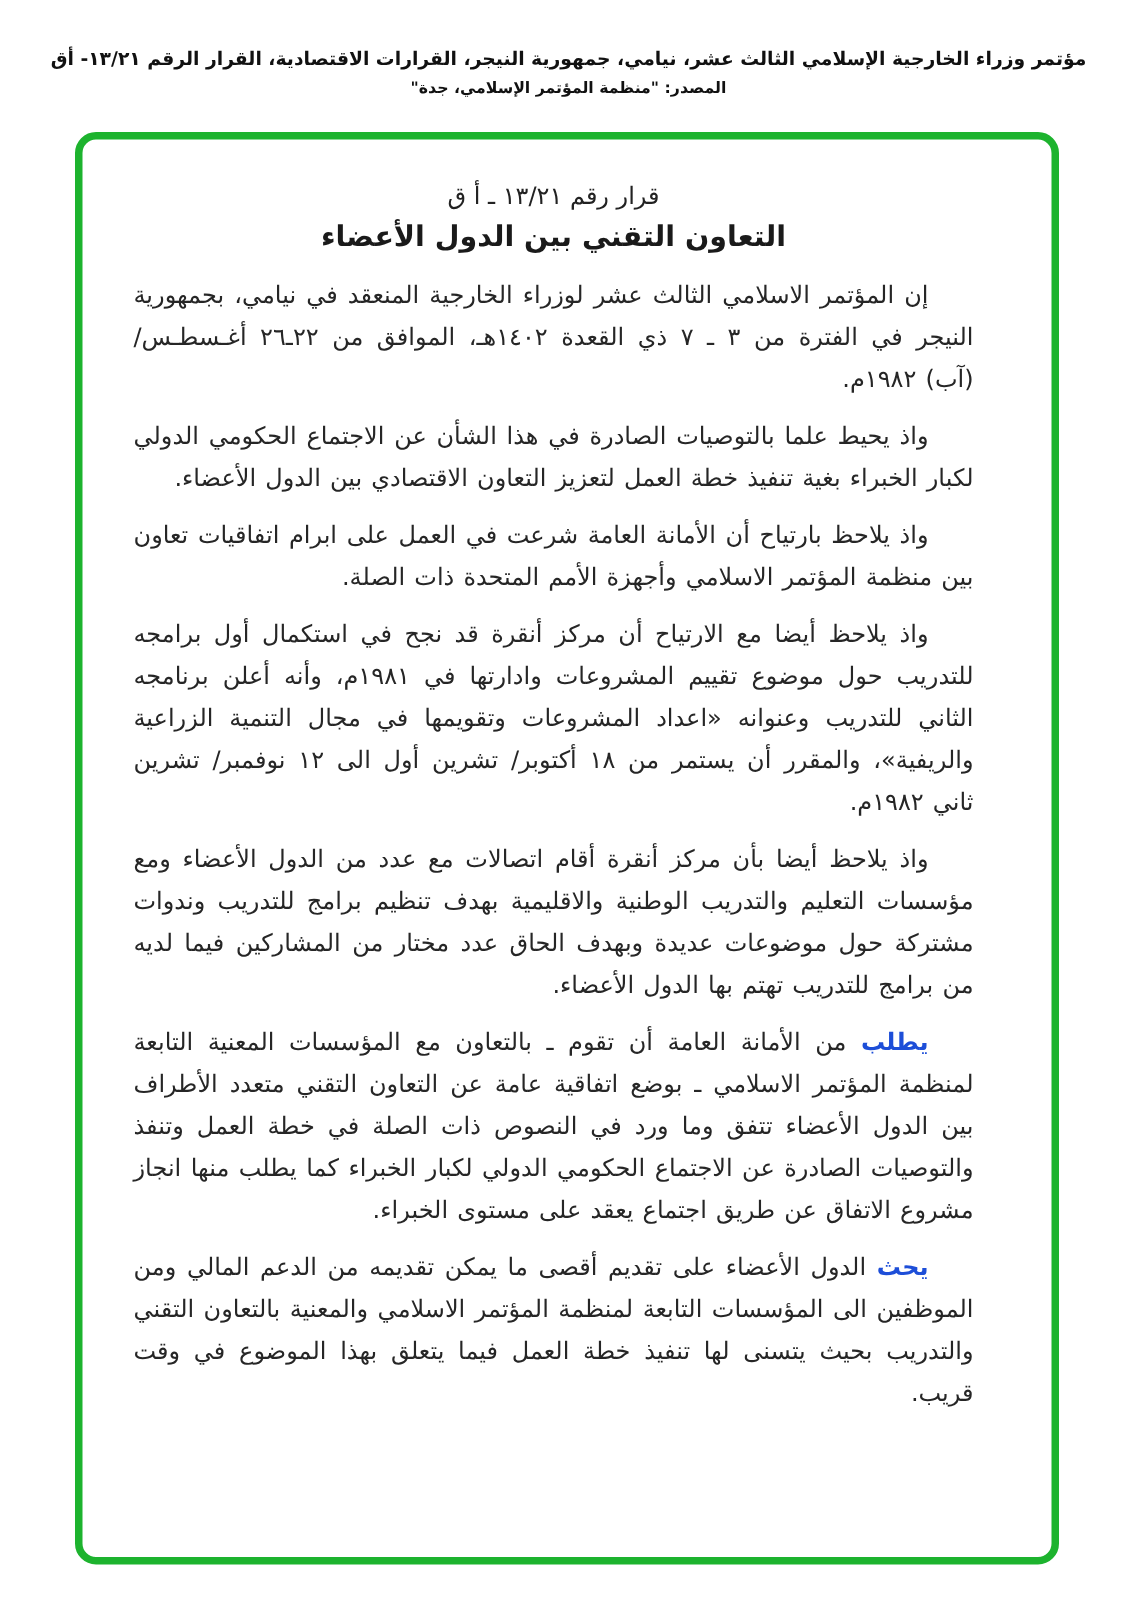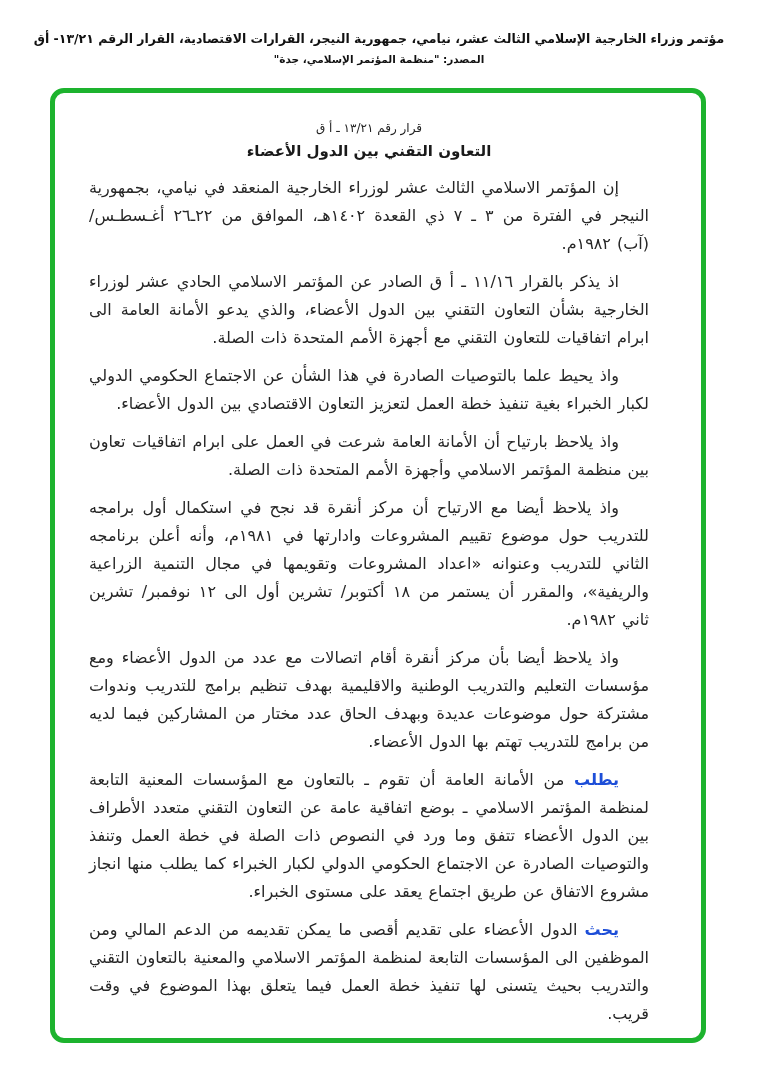--- a/index.html
+++ b/index.html
@@ -32,23 +32,23 @@
     border-radius: 14px;
     background: #ffffff;
   }
   .box-content {
     padding: 28px 52px 18px 34px;
     direction: rtl;
   }
 
   
   .res-title { text-align: center; margin-bottom: 14px; }
-  .res-title .t1 { font-size: 12px; color: #222; margin-bottom: 7px; }
+  .res-title .t1 { font-size: 16px; color: #222; margin-bottom: 7px; }
   .res-title .t2 { font-size: 15.5px; color: #222; margin-bottom: 7px; }
-  .res-title .t3 { font-size: 15px; font-weight: bold; color: #1a1a1a; }
+  .res-title .t3 { font-size: 19px; font-weight: bold; color: #1a1a1a; }
 
   
   .body-text p {
     font-size: 16px;
     line-height: 1.75;
     text-align: justify;
     text-indent: 30px;
     color: #262626;
     margin-bottom: 10px;
     word-spacing: 1px;
@@ -69,21 +69,20 @@
     <div class="box-content">
 
       <div class="res-title">
         <div class="t1">قرار رقم ١٣/٢١ ـ أ ق</div>
         <div class="t3">التعاون التقني بين الدول الأعضاء</div>
       </div>
 
       <div class="body-text">
 
       <p>إن المؤتمر الاسلامي الثالث عشر لوزراء الخارجية المنعقد في نيامي، بجمهورية النيجر في الفترة من ٣ ـ ٧ ذي القعدة ١٤٠٢هـ، الموافق من ٢٢ـ٢٦ أغـسطـس/ (آب) ١٩٨٢م.</p>
-          <p>اذ يذكر بالقرار ١١/١٦ ـ أ ق الصادر عن المؤتمر الاسلامي الحادي عشر لوزراء الخارجية بشأن التعاون التقني بين الدول الأعضاء، والذي يدعو الأمانة العامة الى ابرام اتفاقيات للتعاون التقني مع أجهزة الأمم المتحدة ذات الصلة.</p>
           <p>واذ يحيط علما بالتوصيات الصادرة في هذا الشأن عن الاجتماع الحكومي الدولي لكبار الخبراء بغية تنفيذ خطة العمل لتعزيز التعاون الاقتصادي بين الدول الأعضاء.</p>
           <p>واذ يلاحظ بارتياح أن الأمانة العامة شرعت في العمل على ابرام اتفاقيات تعاون بين منظمة المؤتمر الاسلامي وأجهزة الأمم المتحدة ذات الصلة.</p>
           <p>واذ يلاحظ أيضا مع الارتياح أن مركز أنقرة قد نجح في استكمال أول برامجه للتدريب حول موضوع تقييم المشروعات وادارتها في ١٩٨١م، وأنه أعلن برنامجه الثاني للتدريب وعنوانه «اعداد المشروعات وتقويمها في مجال التنمية الزراعية والريفية»، والمقرر أن يستمر من ١٨ أكتوبر/ تشرين أول الى ١٢ نوفمبر/ تشرين ثاني ١٩٨٢م.</p>
           <p>واذ يلاحظ أيضا بأن مركز أنقرة أقام اتصالات مع عدد من الدول الأعضاء ومع مؤسسات التعليم والتدريب الوطنية والاقليمية بهدف تنظيم برامج للتدريب وندوات مشتركة حول موضوعات عديدة وبهدف الحاق عدد مختار من المشاركين فيما لديه من برامج للتدريب تهتم بها الدول الأعضاء.</p>
           <p><b>يطلب</b> من الأمانة العامة أن تقوم ـ بالتعاون مع المؤسسات المعنية التابعة لمنظمة المؤتمر الاسلامي ـ بوضع اتفاقية عامة عن التعاون التقني متعدد الأطراف بين الدول الأعضاء تتفق وما ورد في النصوص ذات الصلة في خطة العمل وتنفذ والتوصيات الصادرة عن الاجتماع الحكومي الدولي لكبار الخبراء كما يطلب منها انجاز مشروع الاتفاق عن طريق اجتماع يعقد على مستوى الخبراء.</p>
           <p><b>يحث</b> الدول الأعضاء على تقديم أقصى ما يمكن تقديمه من الدعم المالي ومن الموظفين الى المؤسسات التابعة لمنظمة المؤتمر الاسلامي والمعنية بالتعاون التقني والتدريب بحيث يتسنى لها تنفيذ خطة العمل فيما يتعلق بهذا الموضوع في وقت قريب.</p>
         </div>
 
     </div>
   </div>

